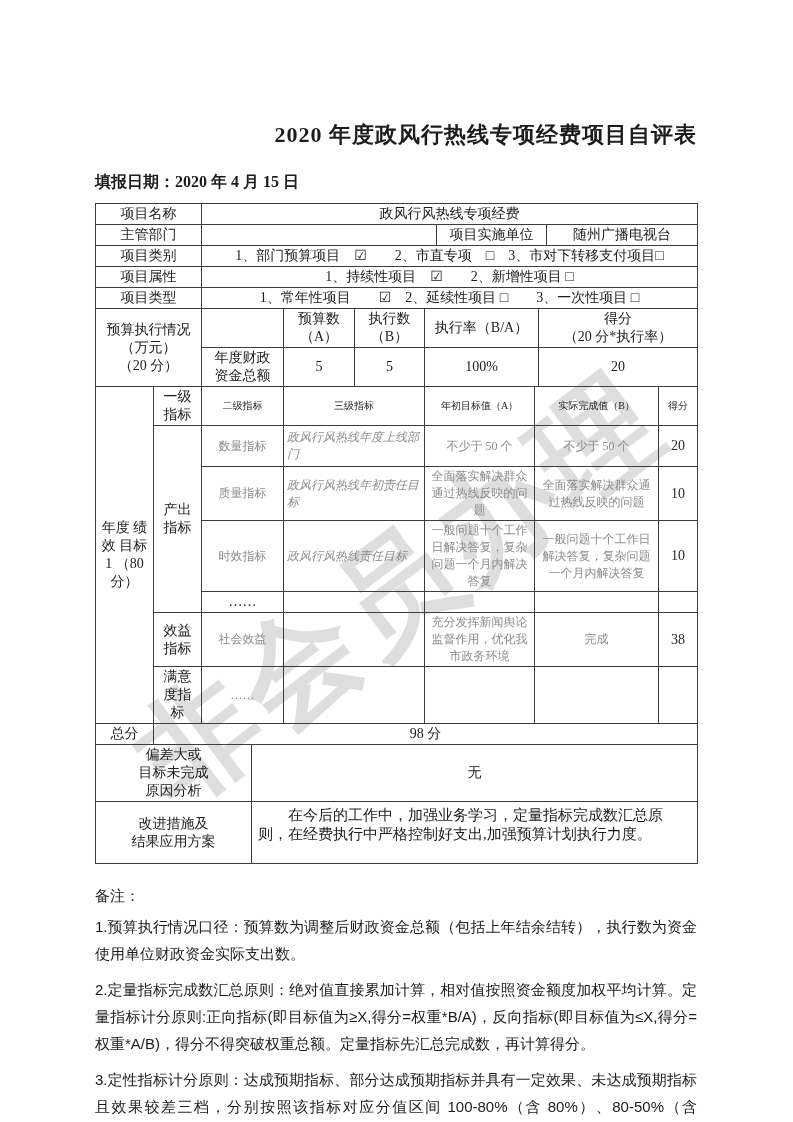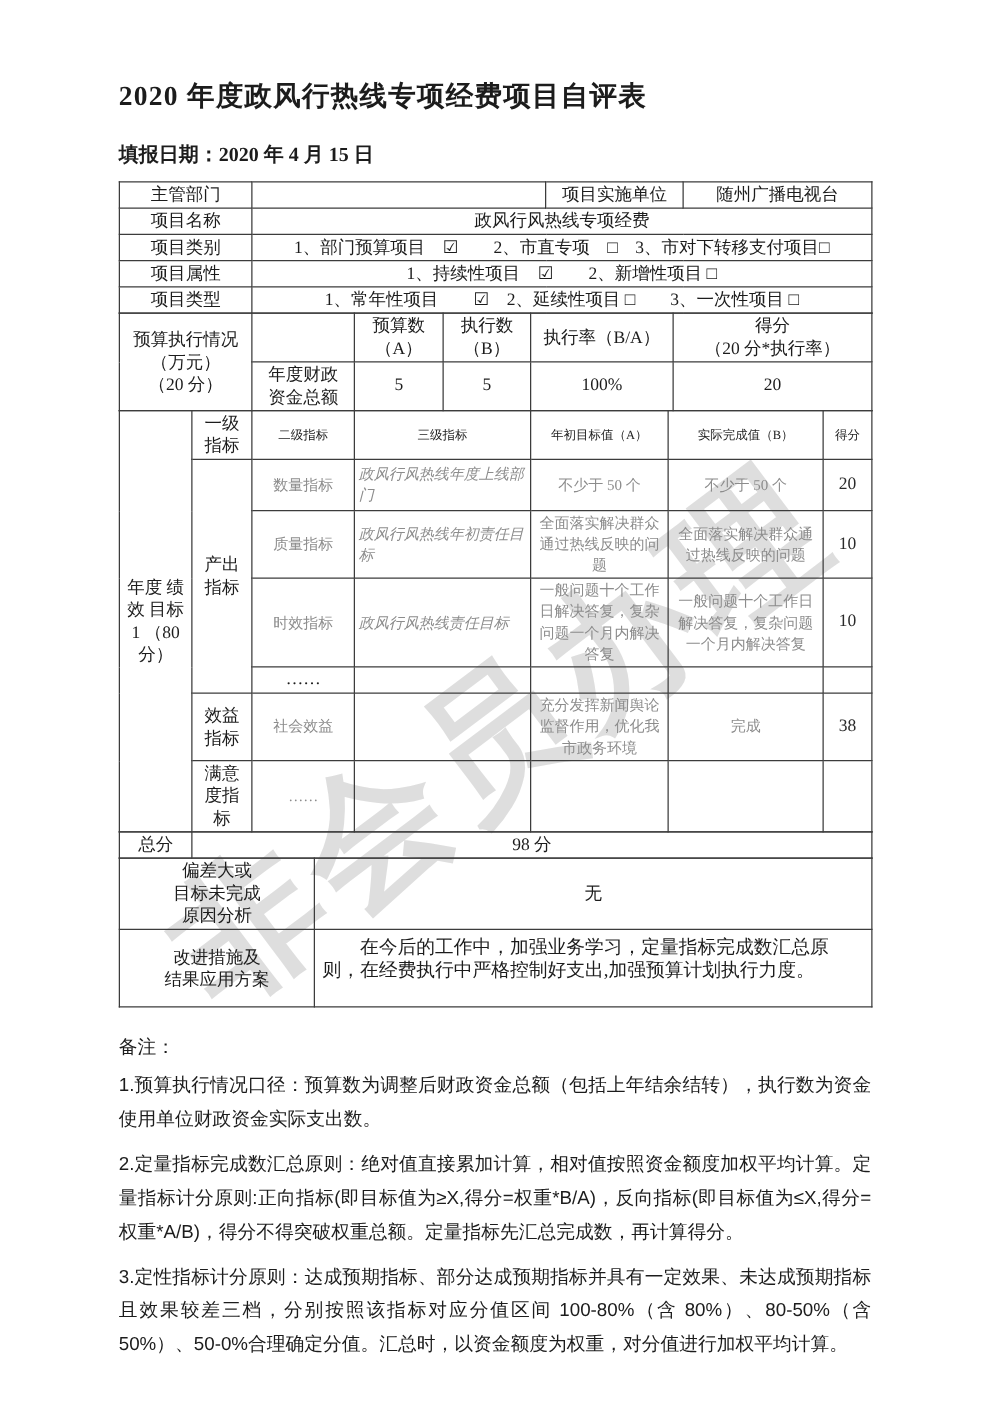--- a/index.html
+++ b/index.html
@@ -7,22 +7,22 @@
   body {
     width: 793px; height: 1122px;
     font-family: "Liberation Serif", serif;
     color: #1c1c1c;
     position: relative;
     overflow: hidden;
   }
   .sheet { position: absolute; left: 95px; top: 0; width: 602px; }
 
   .doc-title {
-    margin-top: 62px;
-    text-align: left;
+    margin-top: 120px;
+    text-align: right;
     font-size: 22px;
     font-weight: bold;
     letter-spacing: 1px;
   }
   .head-line {
     margin-top: 22px;
     margin-bottom: 10px;
     display: flex;
     font-size: 16px;
     font-weight: bold;
@@ -106,28 +106,28 @@
 
   <table>
     <colgroup>
         <col style="width:106px">
         <col style="width:235px">
         <col style="width:110px">
         <col style="width:151px">
       </colgroup>
     <tbody>
         <tr style="height:21px">
+      <td>项目名称</td>
+      <td colspan="3">政风行风热线专项经费</td>
+    </tr>
+    <tr style="height:21px">
       <td>主管部门</td>
       <td></td>
       <td>项目实施单位</td>
       <td>随州广播电视台</td>
-    </tr>
-    <tr style="height:21px">
-      <td>项目名称</td>
-      <td colspan="3">政风行风热线专项经费</td>
     </tr>
     <tr style="height:21px">
       <td>项目类别</td>
       <td colspan="3">1、部门预算项目　☑　　2、市直专项　□　3、市对下转移支付项目□</td>
     </tr>
     <tr style="height:21px">
       <td>项目属性</td>
       <td colspan="3">1、持续性项目　☑　　2、新增性项目 □</td>
     </tr>
     <tr style="height:21px">

